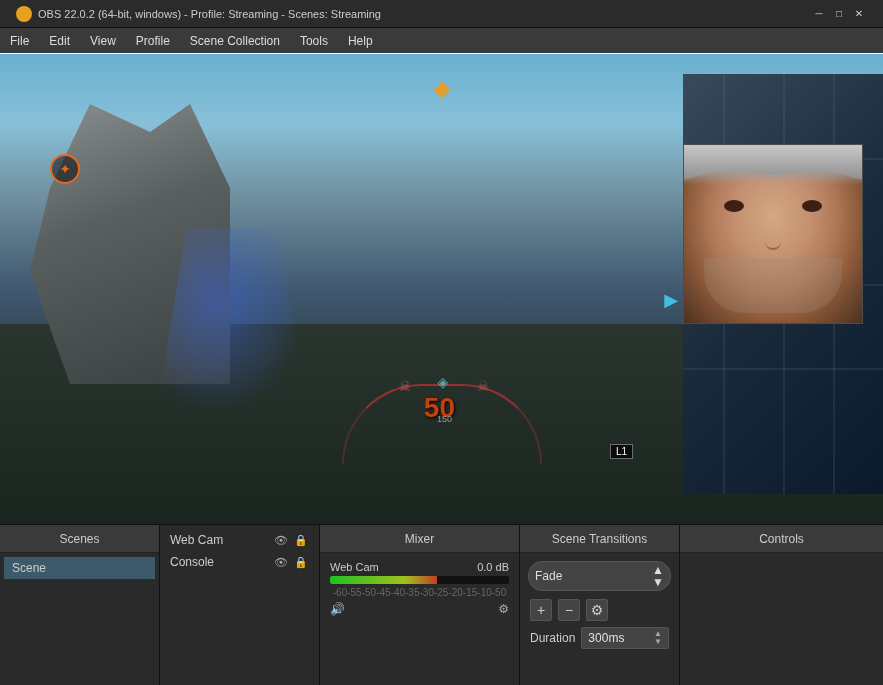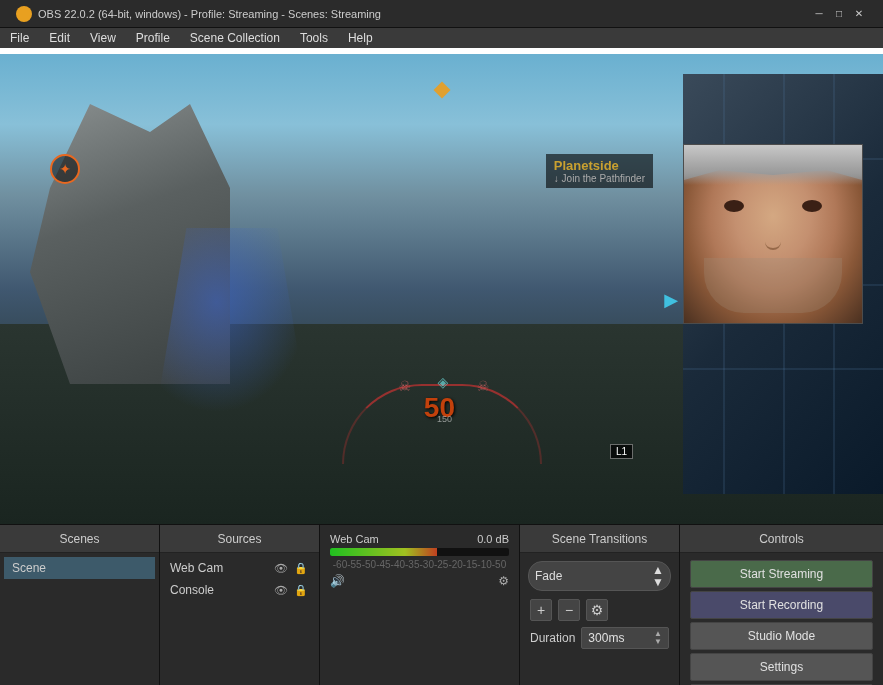--- a/index.html
+++ b/index.html
@@ -52,21 +52,21 @@
       background: none;
       border: none;
     }
 
     
     #menu-bar {
       display: flex;
       background: #3a3a3a;
       height: 26px;
       align-items: center;
-      border-bottom: 6px solid #ffffff;
+      border-bottom: 1px solid #ffffff;
     }
     .menu-item {
       padding: 0 10px;
       height: 100%;
       display: flex;
       align-items: center;
       font-size: 12px;
       color: #ddd;
       cursor: pointer;
     }
@@ -505,24 +505,20 @@
 
   <div class="hud-number">50</div>
   <div style="position:absolute;bottom:100px;left:49.5%;font-size:9px;color:rgba(255,255,255,0.5);">150</div>
 
   <div class="waypoint">
     <div class="waypoint-diamond"></div>
   </div>
 
   <div class="faction-icon">✦</div>
 
-  <div class="planetside-label">
-    <div class="ps-title">Planetside</div>
-    <div class="ps-sub">↓ Join the Pathfinder</div>
-  </div>
 
   <div class="hud-l1">L1</div>
 
   <div id="webcam-overlay">
     <div class="webcam-face">
       <div class="face-hair"></div>
 
       <div style="position:absolute;top:55px;left:40px;width:20px;height:12px;background:#3a2015;border-radius:50%;"></div>
       <div style="position:absolute;top:55px;right:40px;width:20px;height:12px;background:#3a2015;border-radius:50%;"></div>
 
@@ -538,40 +534,40 @@
 <div id="bottom-panel">
 
   <div class="panel-section" id="scenes-panel">
     <div class="panel-header">Scenes</div>
     <div class="panel-content">
       <div class="scene-item selected">Scene</div>
     </div>
   </div>
 
   <div class="panel-section" id="sources-panel">
-    <div class="panel-header">Sources</div>
     <div class="panel-content">
       <div class="source-item">
         <span>Web Cam</span>
         <div class="source-icons">
           <div class="src-icon">👁</div>
           <div class="src-icon">🔒</div>
         </div>
       </div>
       <div class="source-item">
         <span>Console</span>
         <div class="source-icons">
           <div class="src-icon">👁</div>
           <div class="src-icon">🔒</div>
         </div>
       </div>
     </div>
   </div>
 
   <div class="panel-section" id="mixer-panel">
+    <div class="panel-header">Mixer</div>
     <div class="panel-content">
       <div class="mixer-item">
         <div class="mixer-top">
           <span class="mixer-label">Web Cam</span>
           <span class="mixer-db">0.0 dB</span>
         </div>
         <div class="volume-meter">
           <div class="volume-fill" style="width:60%;"></div>
         </div>
         <div class="volume-scale">
@@ -620,22 +616,15 @@
             <span>▲</span>
               <span>▼</span>
           </div>
         </div>
       </div>
     </div>
   </div>
 
   <div id="controls-panel">
     <div class="panel-header">Controls</div>
-    <div class="panel-content">
-      <button class="ctrl-btn stream">Start Streaming</button>
-      <button class="ctrl-btn record">Start Recording</button>
-      <button class="ctrl-btn">Studio Mode</button>
-      <button class="ctrl-btn">Settings</button>
-      <button class="ctrl-btn exit">Exit</button>
-    </div>
   </div>
 
 </div>
 
 </body></html>

